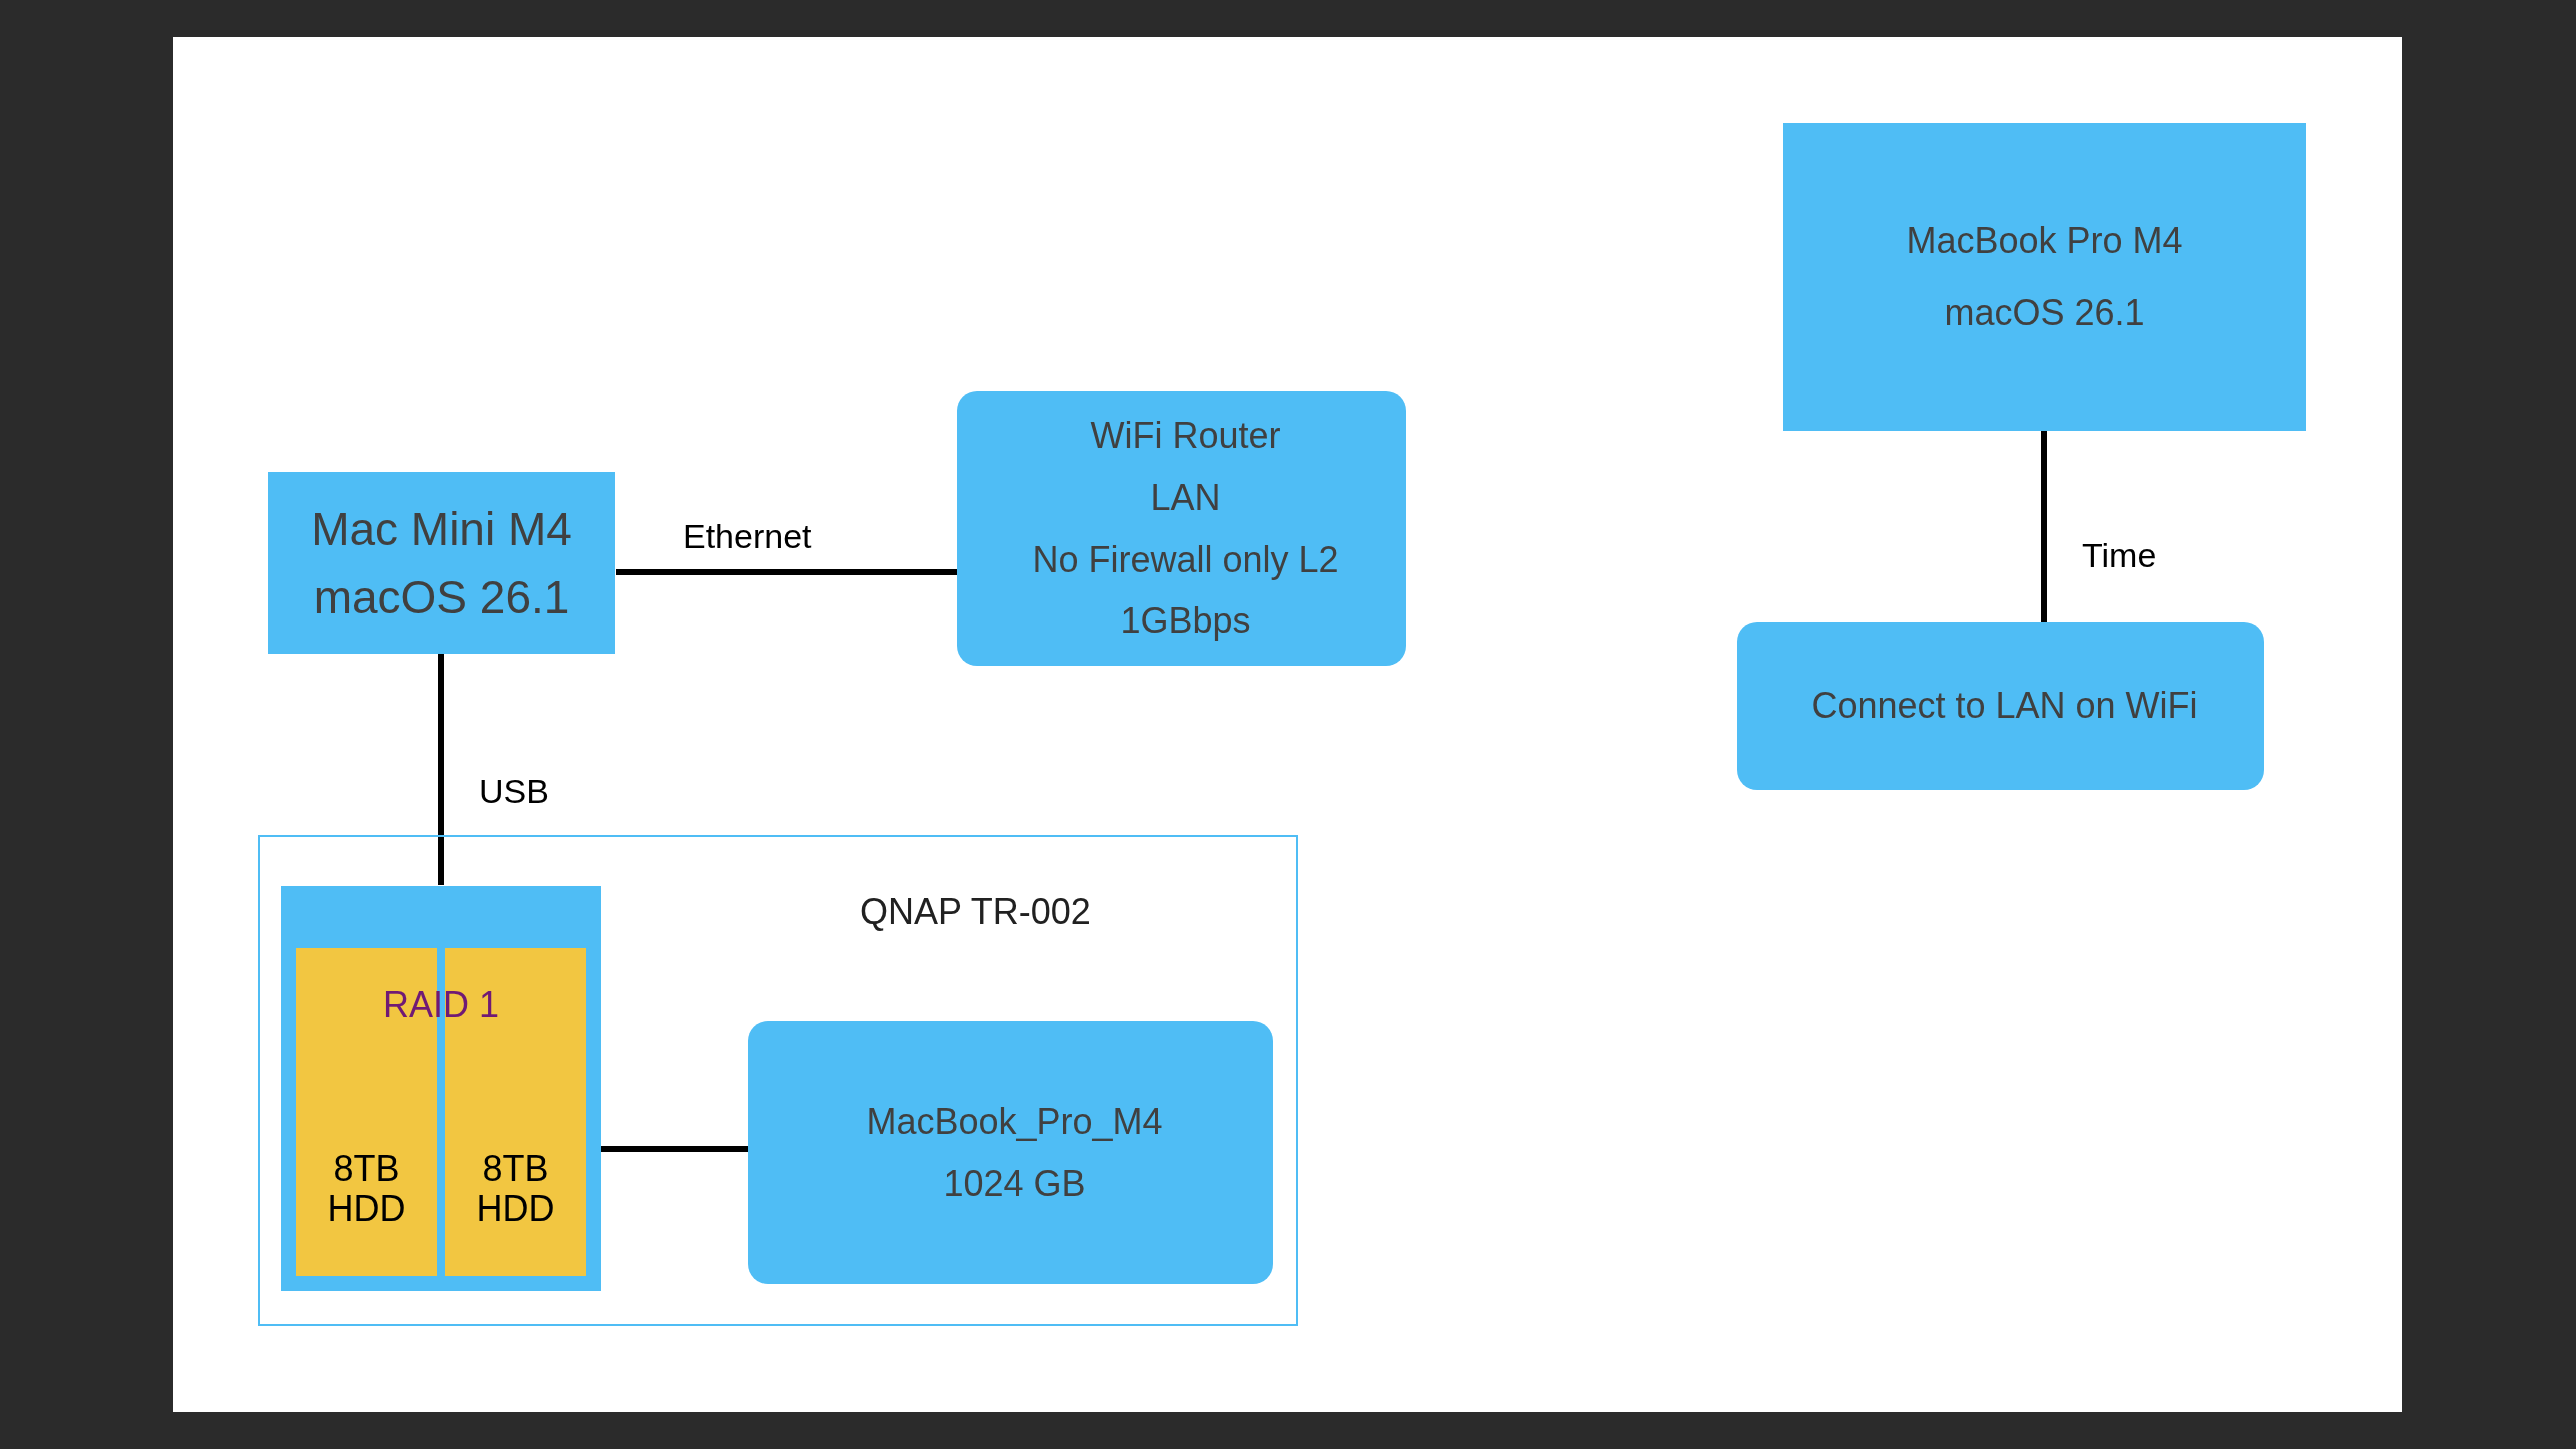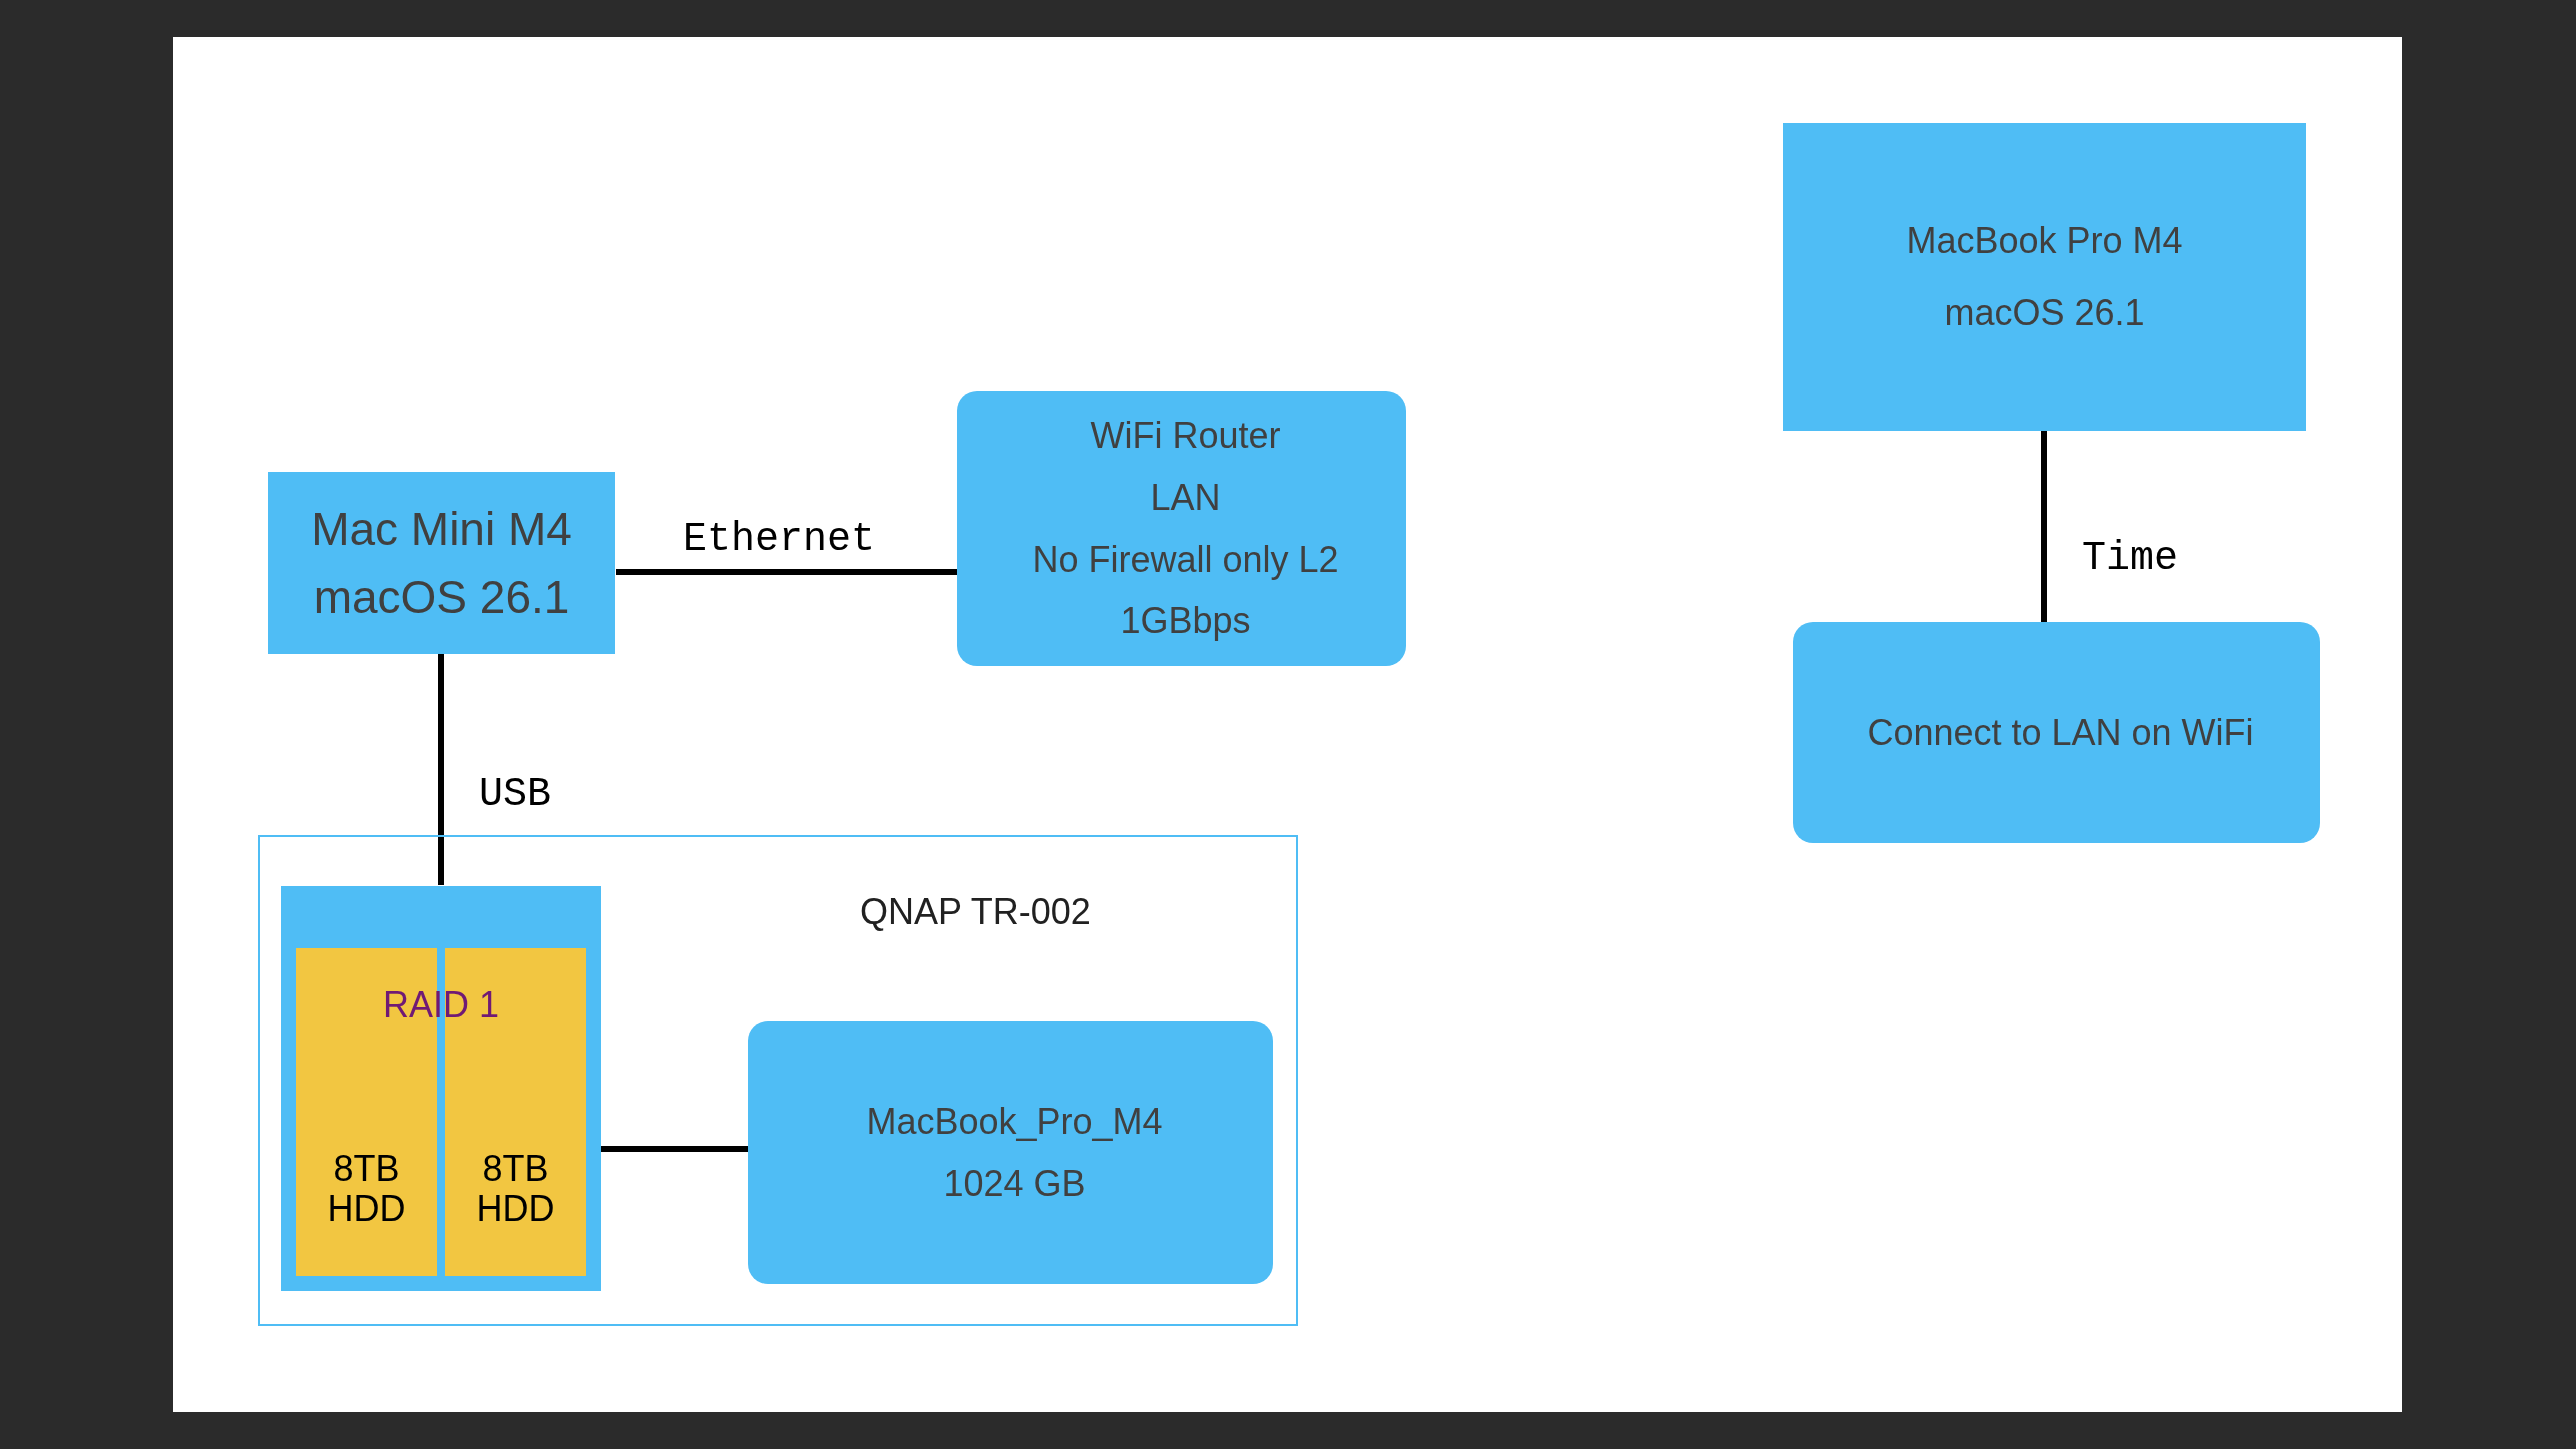--- a/index.html
+++ b/index.html
@@ -71,24 +71,24 @@
   #node-macbook-pro {
     left: 1610px;  
     top: 86px;    
     width: 523px;
     height: 308px;
     font-size: 36px;
   }
   #node-macbook-pro .line + .line { margin-top: 34px; }
 
   #node-connect-lan {
-    left: 1620px;  
+    left: 1564px;  
     top: 585px;    
     width: 527px;
-    height: 221px;
+    height: 168px;
     font-size: 36px;
   }
 
   #node-partition {
     left: 575px;   
     top: 984px;   
     width: 525px;
     height: 263px;
     font-size: 36px;
   }
@@ -167,24 +167,24 @@
     height: 6px;
     background: #000000;
   }
   .edge-v {
     position: absolute;
     width: 6px;
     background: #000000;
   }
   .edge-label {
     position: absolute;
-    font-size: 40px;
+    font-size: 34px;
     color: #000000;
     white-space: nowrap;
-    font-family: Liberation Mono, monospace;
+    font-family: Liberation Sans, sans-serif;
   }
 
   
   #edge-ethernet { left: 443px; top: 532px; width: 341px; }
   #label-ethernet { left: 510px; top: 480px; }
 
   
   #edge-usb { left: 265px; top: 617px; height: 231px; }
   #label-usb { left: 306px; top: 735px; }
 

